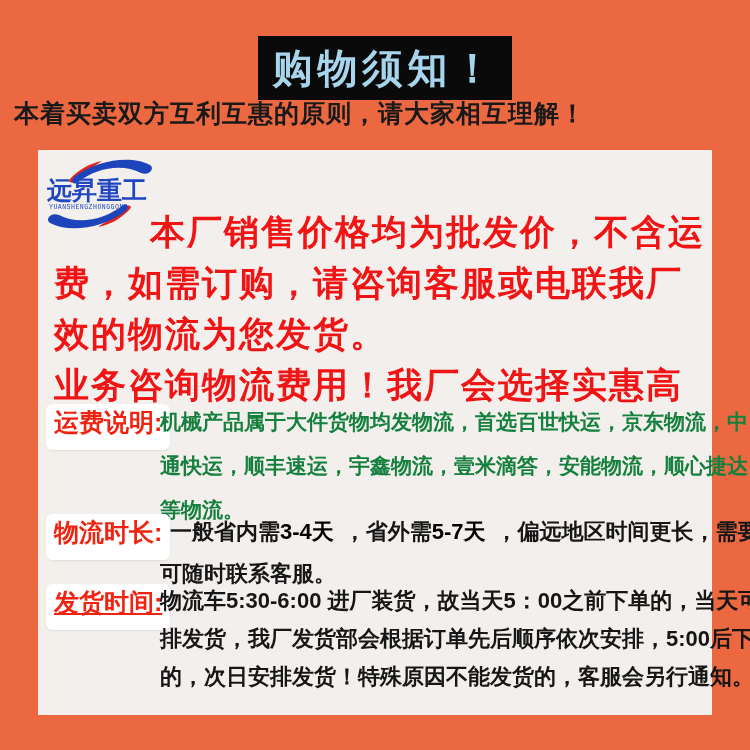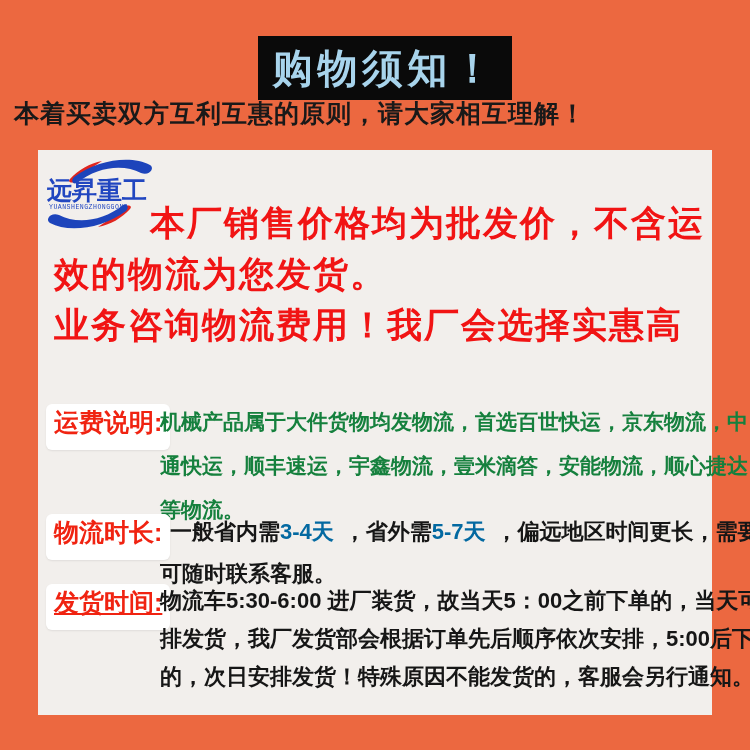--- a/index.html
+++ b/index.html
@@ -29,21 +29,21 @@
     letter-spacing:1px;white-space:nowrap;
   }
   .panel{
     position:absolute;left:38px;top:150px;
     width:674px;height:565px;
     background:#F2EFEC;
   }
   .logo{position:absolute;left:6px;top:3px;width:112px;height:80px;font-family:Liberation Mono, monospace;}
   .logo svg{display:block;}
   .red-para{
-    position:absolute;left:16px;top:47px;width:655px;
+    position:absolute;left:16px;top:56px;width:655px;
     color:#F11414;font-weight:bold;
     font-size:35px;letter-spacing:2px;line-height:51px;
   }
   .red-line{white-space:nowrap;}
   .red-line.indent{padding-left:96px;}
   .section-label{
     position:absolute;left:8px;
     background:#ffffff;border-radius:6px;
     padding:2px 8px 11px 8px;
     color:#F02311;font-size:25px;font-weight:bold;
@@ -51,21 +51,21 @@
     white-space:nowrap;
   }
   .section-body{
     position:absolute;left:122px;width:552px;
   }
   .body-line{white-space:nowrap;}
   .blue-body{color:#15803d;font-size:21px;font-weight:bold;line-height:44px;}
   .black-body{color:#161616;font-size:22px;font-weight:600;}
   .dur-body{line-height:42px;}
   .disp-body{line-height:38px;}
-  .run-red{color:#0369a1;text-align:center;}
+  .run-red{color:#000000;text-align:center;}
   .run-black{color:#161616;margin-left:10px;}
 </style>
 </head>
 <body>
 
 <div class="page">
 
   <div class="title-box">
     <span class="title-text">购物须知！</span>
   </div>
@@ -80,20 +80,21 @@
         <path fill="#1D44BB" d="M30 24 C 54 6 88 2 106 12 C 111 15 106 23 97 20 C 80 11 54 13 33 30 C 28 32 27 27 30 24 Z"></path>
         <text x="3" y="46" font-size="25" font-weight="bold" fill="#2146C0">远昇重工</text>
         <text x="5" y="56" font-size="6.5" fill="#2146C0" letter-spacing="0.5">YUANSHENGZHONGGONG</text>
         <path fill="#E0251E" d="M86 56 C 78 65 66 72 54 74 C 64 67 74 61 80 54 C 84 51 89 53 86 56 Z"></path>
         <path fill="#1D44BB" d="M82 58 C 58 76 24 80 6 70 C 1 67 6 59 15 62 C 32 71 58 69 79 52 C 84 50 85 55 82 58 Z"></path>
       </svg>
     </div>
 
     <div class="red-para">
       <div class="red-line indent">本厂销售价格均为批发价，不含运</div>
+      <div class="red-line">费，如需订购，请咨询客服或电联我厂</div>
       <div class="red-line">效的物流为您发货。</div>
       <div class="red-line">业务咨询物流费用！我厂会选择实惠高</div>
     </div>
 
     <div class="section-label" style="top:254px;">运费说明:</div>
     <div class="section-body blue-body" style="top:250px;">
       <div class="body-line">机械产品属于大件货物均发物流，首选百世快运，京东物流，中</div>
       <div class="body-line">通快运，顺丰速运，宇鑫物流，壹米滴答，安能物流，顺心捷达</div>
       <div class="body-line">等物流。</div>
     </div>

